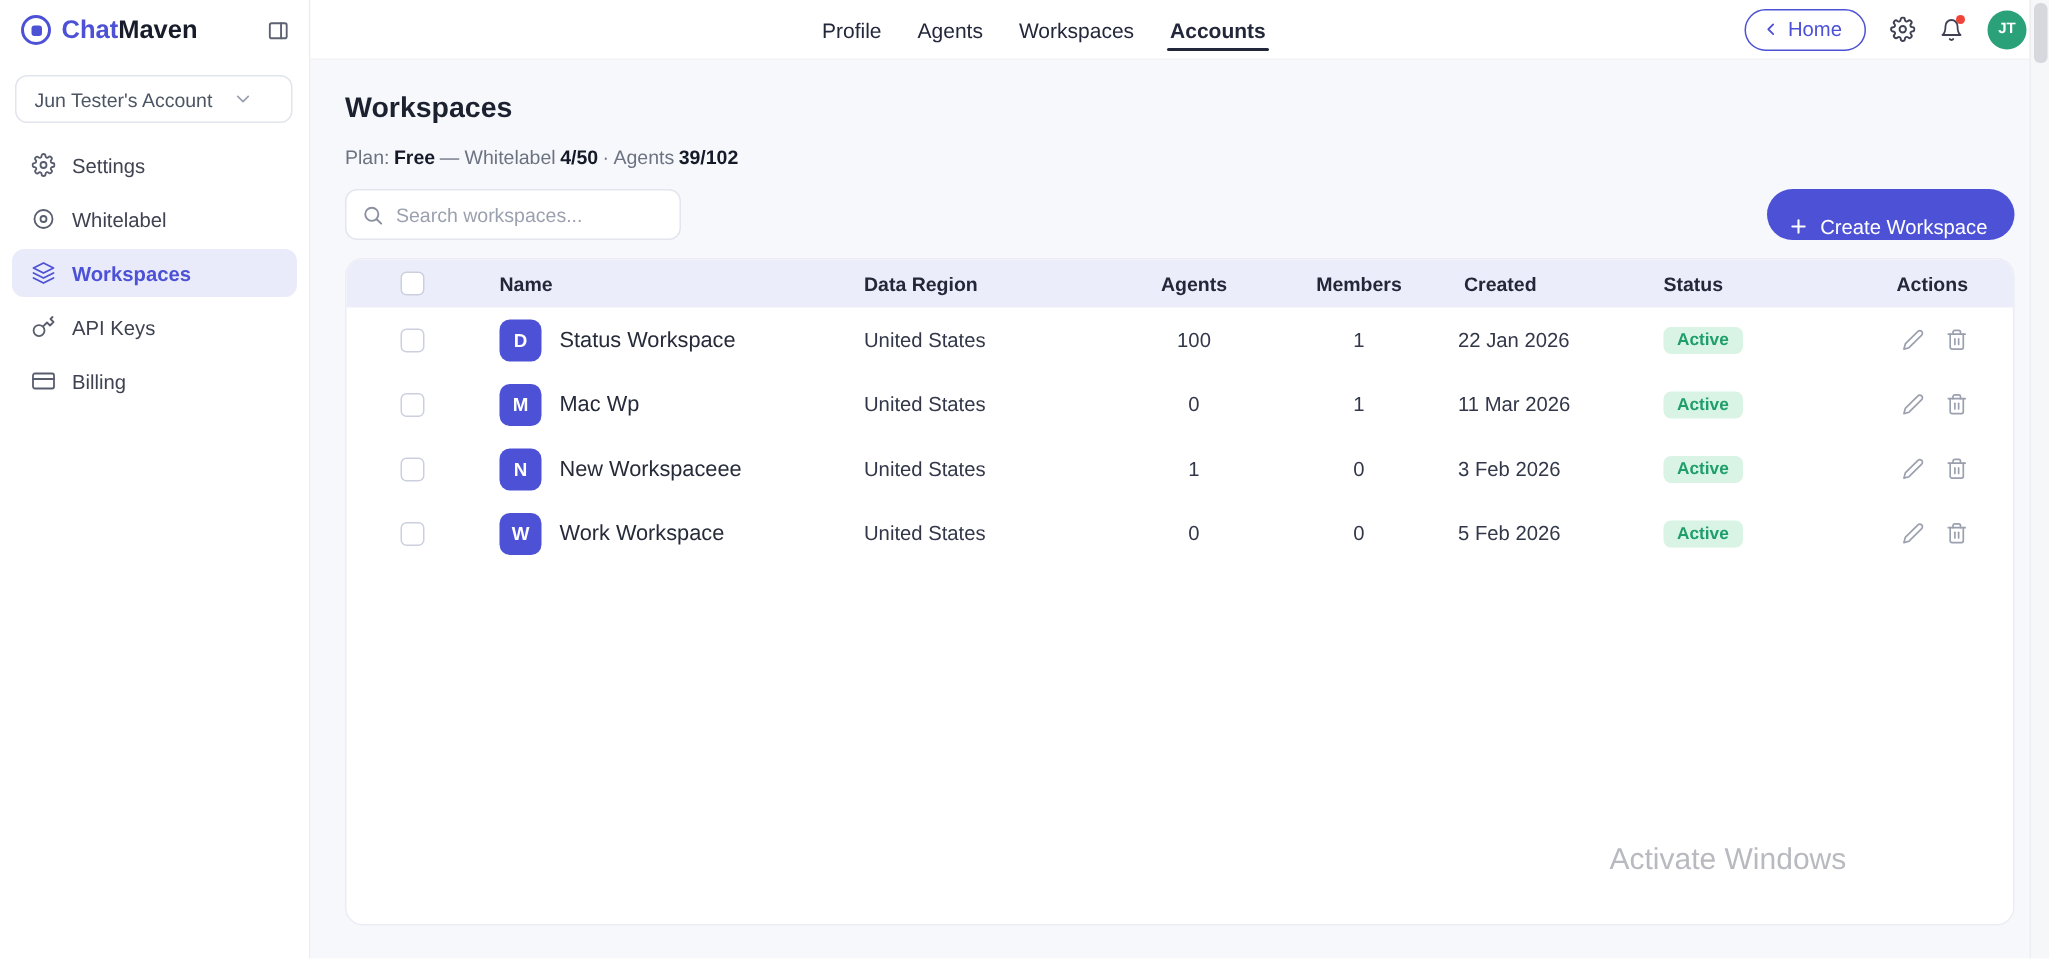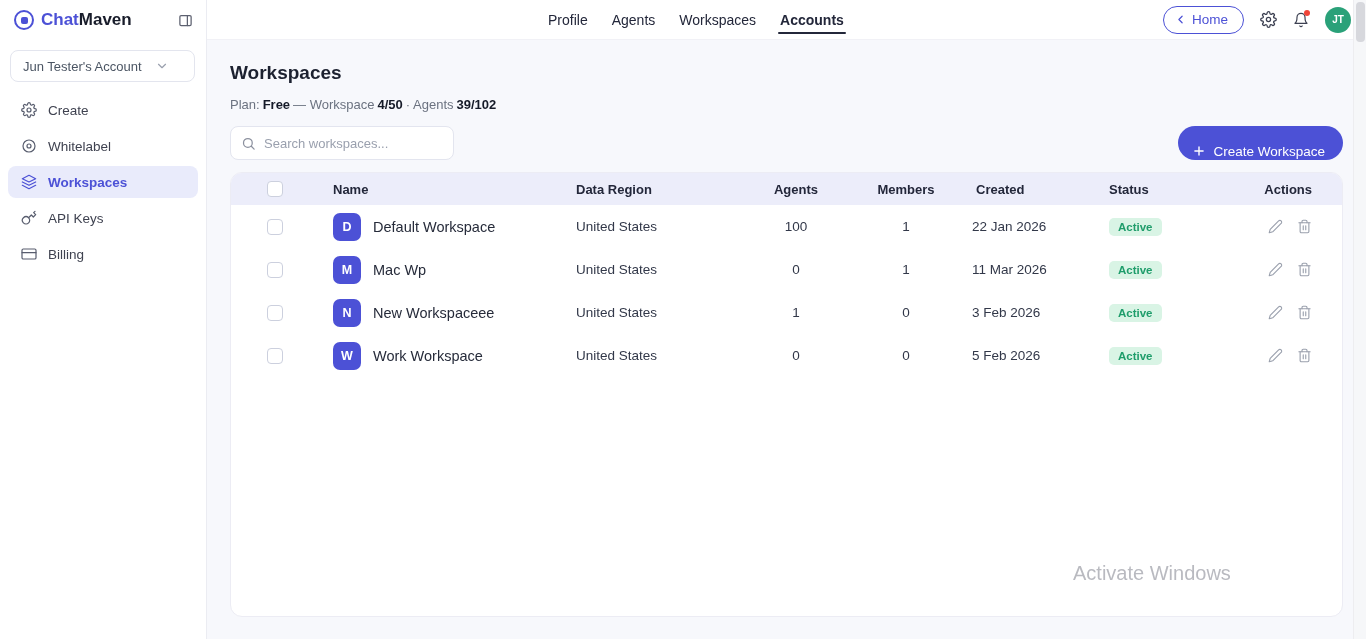--- a/index.html
+++ b/index.html
@@ -112,21 +112,21 @@
     </div>
 
     <nav class="side-nav">
       <div class="side-item">
         <span class="s-icon">
           <svg width="16" height="16" viewBox="0 0 24 24" fill="none" stroke="currentColor" stroke-width="1.8" stroke-linecap="round" stroke-linejoin="round">
               <circle cx="12" cy="12" r="3"></circle>
               <path d="M19.4 15a1.65 1.65 0 0 0 .33 1.82l.06.06a2 2 0 0 1-2.83 2.83l-.06-.06a1.65 1.65 0 0 0-1.82-.33 1.65 1.65 0 0 0-1 1.51V21a2 2 0 0 1-4 0v-.09A1.65 1.65 0 0 0 9 19.4a1.65 1.65 0 0 0-1.82.33l-.06.06a2 2 0 0 1-2.83-2.83l.06-.06a1.65 1.65 0 0 0 .33-1.82 1.65 1.65 0 0 0-1.51-1H3a2 2 0 0 1 0-4h.09A1.65 1.65 0 0 0 4.6 9a1.65 1.65 0 0 0-.33-1.82l-.06-.06a2 2 0 0 1 2.83-2.83l.06.06a1.65 1.65 0 0 0 1.82.33H9a1.65 1.65 0 0 0 1-1.51V3a2 2 0 0 1 4 0v.09a1.65 1.65 0 0 0 1 1.51 1.65 1.65 0 0 0 1.82-.33l.06-.06a2 2 0 0 1 2.83 2.83l-.06.06a1.65 1.65 0 0 0-.33 1.82V9a1.65 1.65 0 0 0 1.51 1H21a2 2 0 0 1 0 4h-.09a1.65 1.65 0 0 0-1.51 1z"></path>
             </svg>
         </span>
-        <span>Create</span>
+        <span>Settings</span>
       </div>
       <div class="side-item">
         <span class="s-icon">
           <svg width="16" height="16" viewBox="0 0 24 24" fill="none" stroke="currentColor" stroke-width="1.8" stroke-linecap="round" stroke-linejoin="round">
               <circle cx="12" cy="12" r="9"></circle>
               <circle cx="12" cy="12" r="3"></circle>
             </svg>
         </span>
         <span>Whitelabel</span>
       </div>
@@ -192,21 +192,21 @@
           <span class="bell-dot"></span>
         </span>
         <span class="avatar">JT</span>
       </div>
     </header>
 
     <main class="content">
       <h1 class="page-title">Workspaces</h1>
 
       <div class="plan-line">
-        <span>Plan:</span><b>Free</b><span>— Workspace</span><b>4/50</b><span>· Agents</span><b>39/102</b>
+        <span>Plan:</span><b>Free</b><span>— Whitelabel</span><b>4/50</b><span>· Agents</span><b>39/102</b>
       </div>
 
       <div class="controls">
         <div class="search-box">
           <span class="s-icon">
             <svg width="15" height="15" viewBox="0 0 24 24" fill="none" stroke="currentColor" stroke-width="2" stroke-linecap="round" stroke-linejoin="round">
                 <circle cx="11" cy="11" r="7"></circle>
                 <line x1="16.5" y1="16.5" x2="21" y2="21"></line>
               </svg>
           </span>
@@ -236,21 +236,21 @@
           <div class="cell c-status">Status</div>
           <div class="cell c-actions">Actions</div>
         </div>
         <div id="table-body">
   <div class="tgrid trow">
     <div class="cell c-check">
                 <span class="checkbox"></span>
               </div>
     <div class="cell c-name">
       <span class="ws-avatar">D</span>
-      <span class="ws-name">Default Workspace</span>
+      <span class="ws-name">Status Workspace</span>
     </div>
     <div class="cell c-region">United States</div>
     <div class="cell c-agents">100</div>
     <div class="cell c-members">1</div>
     <div class="cell c-created">22 Jan 2026</div>
     <div class="cell c-status"><span class="badge">Active</span></div>
     <div class="cell c-actions">
       <span class="action-icon">
         <svg width="15" height="15" viewBox="0 0 24 24" fill="none" stroke="currentColor" stroke-width="1.8" stroke-linecap="round" stroke-linejoin="round">
                     <path d="M17 3a2.828 2.828 0 1 1 4 4L7.5 20.5 2 22l1.5-5.5L17 3z"></path>

